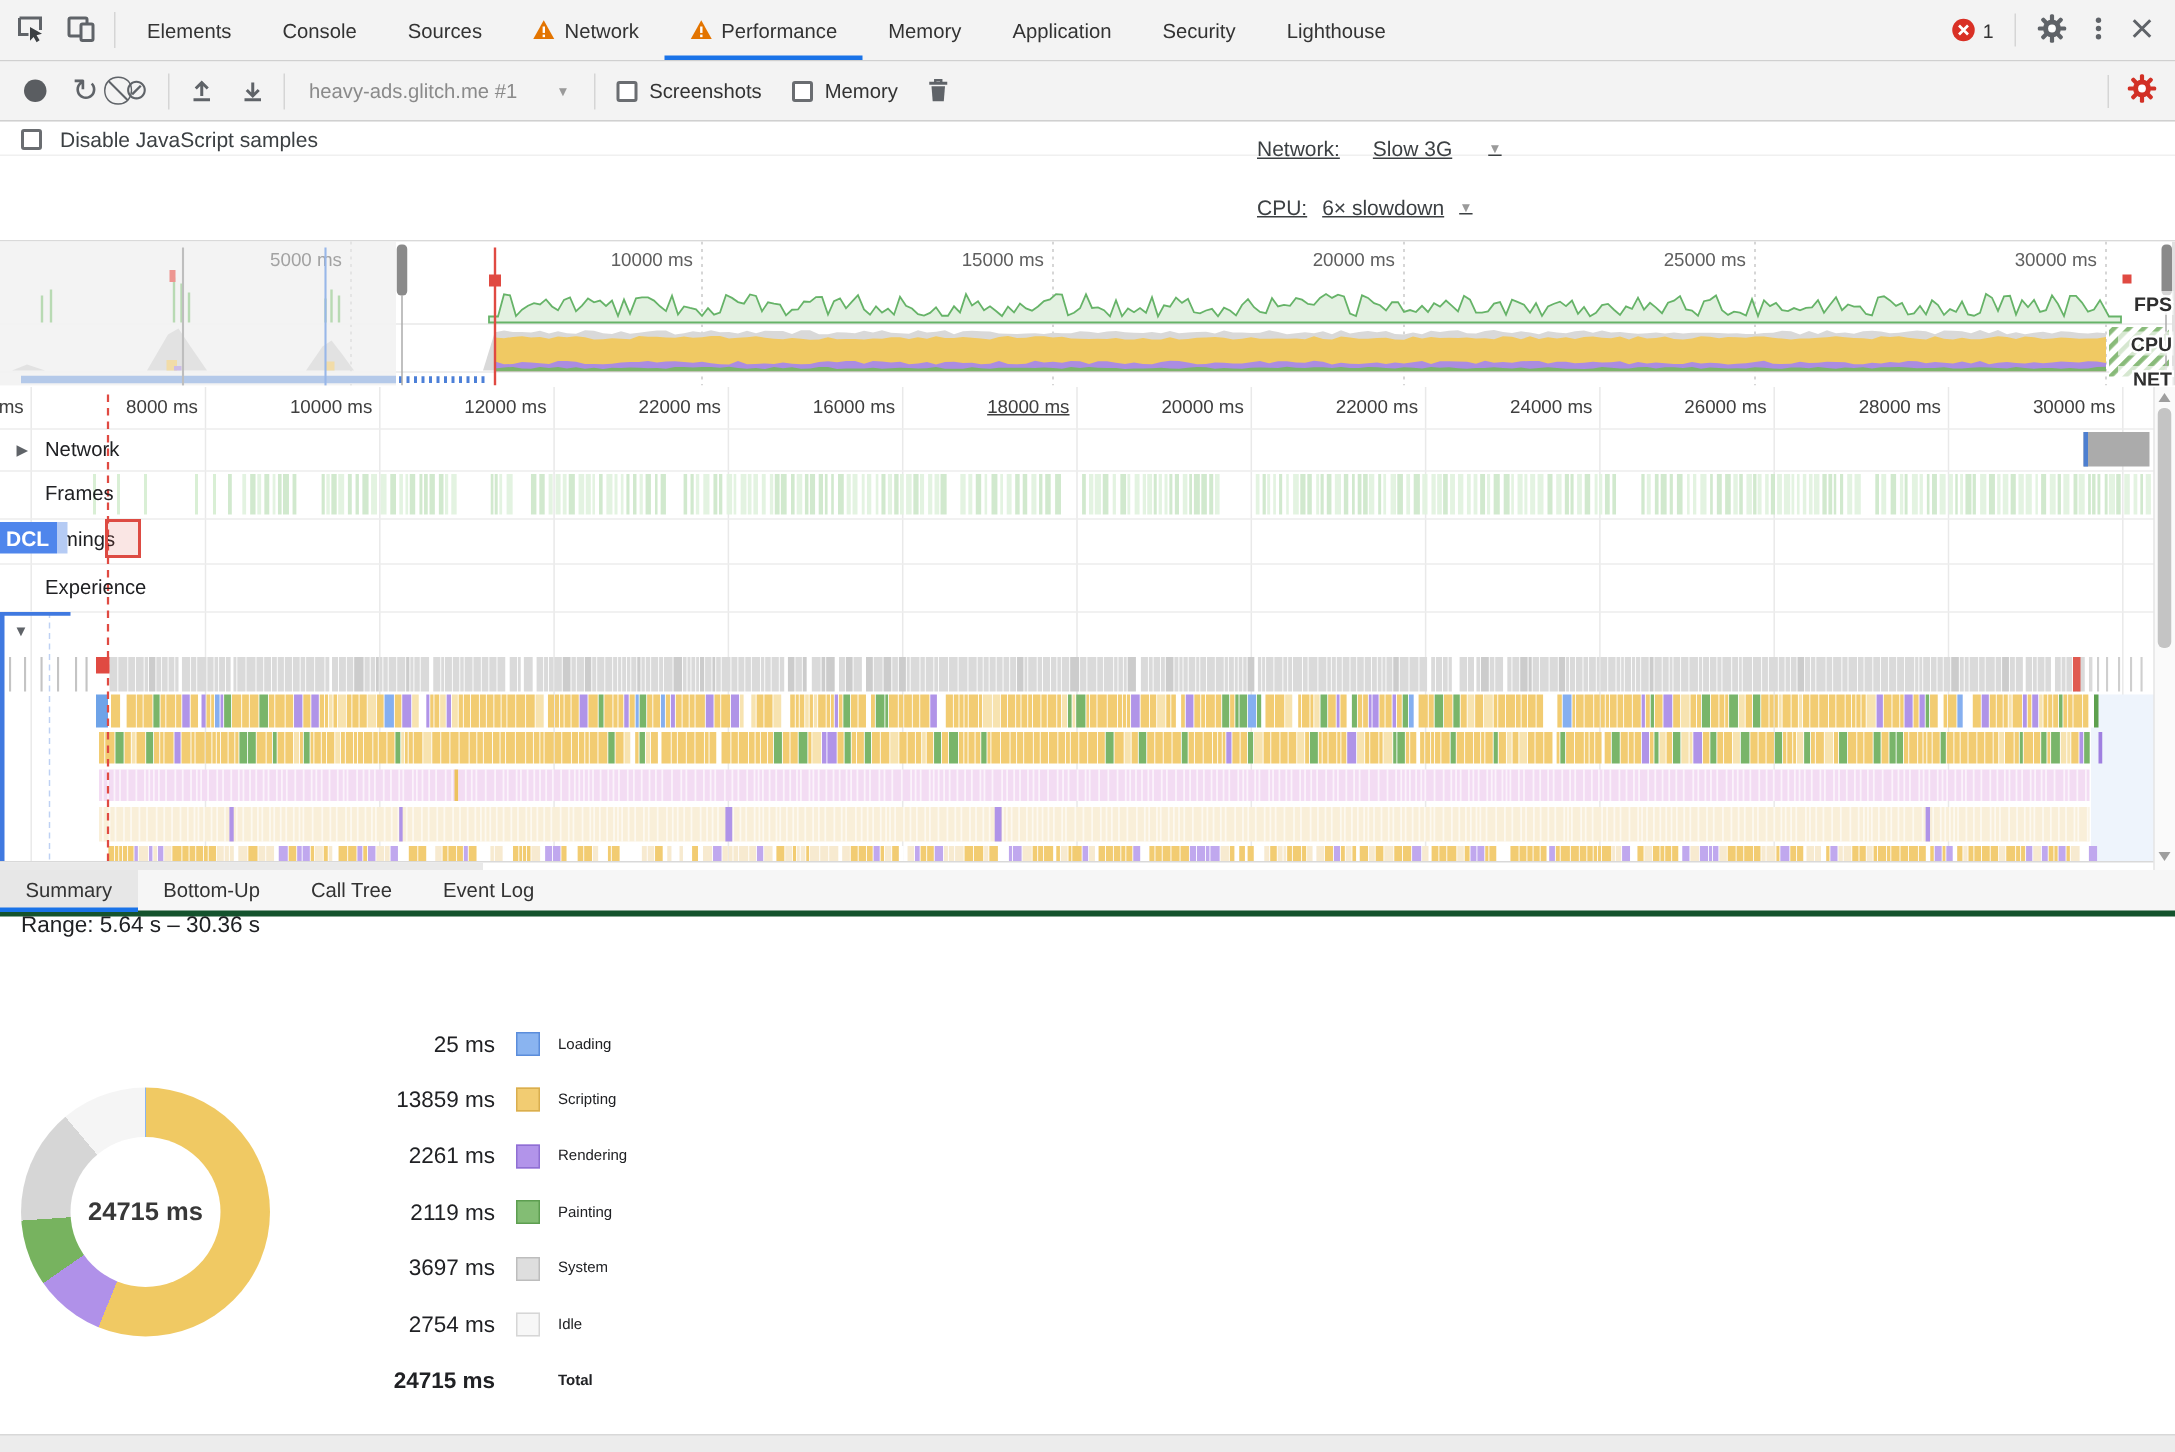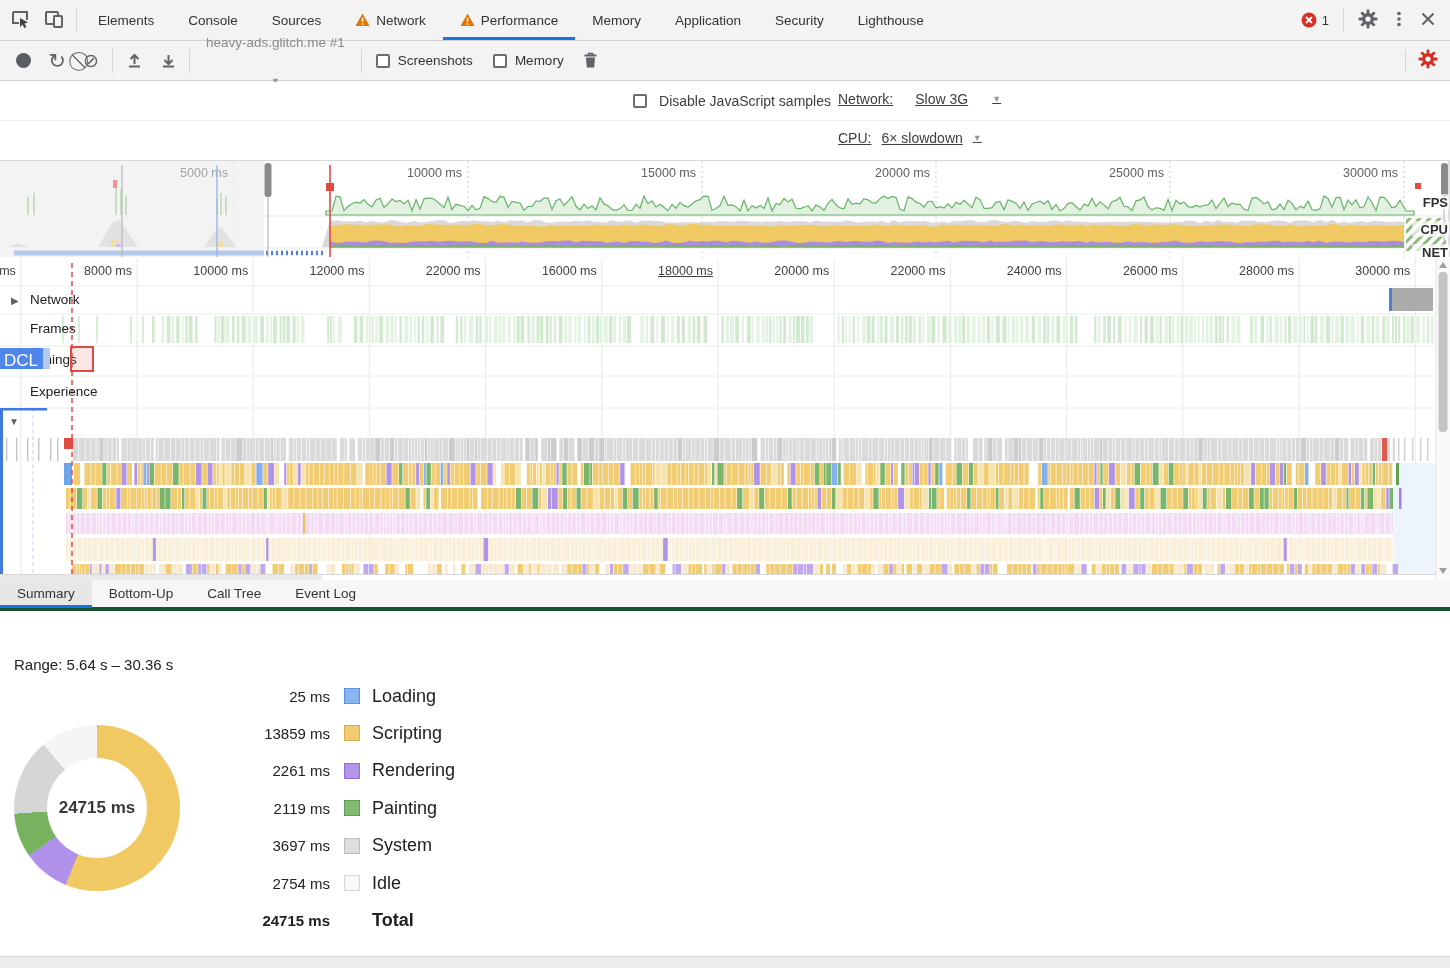--- a/index.html
+++ b/index.html
@@ -21,65 +21,65 @@
   .tabbar-right { margin-left:auto; display:flex; align-items:center; gap:14px; padding-right:14px; }
   .err-badge { display:flex; align-items:center; gap:5px; font-size:13px; color:#333; }
   .vsep { width:1px; height:22px; background:#d5d5d5; }
 
   
   .toolbar { position:absolute; left:0; top:41px; width:1450px; height:40px; background:#f3f3f3;
              border-bottom:1px solid #d0d0d0; display:flex; align-items:center; gap:0; }
   .tool { display:flex; align-items:center; justify-content:center; width:34px; height:32px; color:#5f6368; }
   .glyph { font-size:19px; line-height:1; color:#5f6368; }
   .record-dot { width:15px; height:15px; border-radius:50%; background:#5a5d61; }
-  .hist { display:flex; align-items:center; gap:26px; color:#8a8a8a; font-size:13.5px; padding:0 12px;flex-direction:column; }
+  .hist { display:flex; align-items:center; gap:26px; color:#8a8a8a; font-size:13.5px; padding:0 12px; }
   .caret { font-size:9px; color:#9a9a9a; }
   .cb-row { display:flex; align-items:center; gap:8px; padding:0 10px; font-size:13.5px; color:#333; }
   .cbox { width:14px; height:14px; border:2px solid #6a6d71; border-radius:2px; background:#fff; }
   .toolbar-right { margin-left:auto; display:flex; align-items:center; padding-right:12px; }
 
   
-  .setrow { position:absolute; left:0; width:1450px; height:39px; background:#fff;
-            display:flex; align-items:center; font-size:14px; color:#3c4043;justify-content:center; }
+  .setrow { position:absolute; left:0; width:1450px; height:22px; background:#fff;
+            display:flex; align-items:center; font-size:14px; color:#3c4043; }
   .setrow1 { top:82px; border-bottom:1px solid #f0f0f0; }
   .setrow2 { top:121px; }
   .setrow .cbox { margin:0 12px 0 14px; }
   .throttle { position:absolute; display:flex; align-items:center; gap:10px; font-size:14px; color:#3c4043;text-decoration:underline; }
 
   
   .overview { position:absolute; left:0; top:160px; width:1450px; height:98px; border-top:1px solid #d9d9d9; }
   .tracks { position:absolute; left:0; top:258px; width:1450px; height:322px; overflow:hidden; background:#fff; }
   .tracks svg { position:absolute; left:0; top:0; }
   .ruler-label { position:absolute; width:92px; text-align:right; font-size:12.5px; color:#3f3f3f; top:6px; }
   .trk-label { position:absolute; font-size:13.5px; color:#202124; }
   .trk-arrow { position:absolute; font-size:10px; color:#5f6368; }
   .dcl-badge { position:absolute; left:0; top:90px; height:21px; display:flex; }
-  .dcl-main { background:#4f86ec; color:#fff; font-size:17px; font-weight:normal; padding:3px 5px 0 4px; }
+  .dcl-main { background:#4f86ec; color:#fff; font-size:14px; font-weight:bold; padding:3px 5px 0 4px; }
   .dcl-tail { width:7px; background:#b5cbf4; }
   .l-badge { position:absolute; left:70px; top:88px; width:24px; height:26px;
              border:2px solid #dd4b43; background:rgba(221,75,67,.14); }
 
   
   .btabs { position:absolute; left:0; top:580px; width:1450px; height:31px; background:#f6f6f6;
            border-bottom:4px solid #14532d; display:flex; }
   .btab { padding:0 17px; display:flex; align-items:center; font-size:13.5px; color:#333; position:relative; }
   .btab.selected { background:#e7e7e7; }
   .btab.selected::after { content:""; position:absolute; left:0; right:0; bottom:-1px; height:3px; background:#1a73e8; }
 
   
-  .range-line { position:absolute; left:14px; top:656px; font-size:15px; color:#202124; }
+  .range-line { position:absolute; left:14px; top:608px; font-size:15px; color:#202124; }
   .donut { position:absolute; left:14px; top:725px; width:166px; height:166px; border-radius:50%; }
   .donut-hole { position:absolute; left:33px; top:33px; width:100px; height:100px; border-radius:50%;
                 background:#fff; display:flex; align-items:center; justify-content:center; }
   .donut-center { font-size:17px; font-weight:bold; color:#383838; }
   .legend { position:absolute; left:230px; top:681px; }
   .lrow { position:absolute; height:30px; display:flex; align-items:center; }
   .lval { width:100px; text-align:right; font-size:15px; color:#202124; }
   .lsw { width:16px; height:16px; margin-left:14px; border:1px solid rgba(0,0,0,.18); }
-  .llab { margin-left:12px; font-size:18px; color:#202124; }
+  .llab { margin-left:12px; font-size:10px; color:#202124; }
   .lrow.total .lval, .lrow.total .llab { font-weight:bold; }
   .bottom-strip { position:absolute; left:0; top:956px; width:1450px; height:12px;
                   background:#ececec; border-top:1px solid #d8d8d8; }
 </style>
 </head>
 <body>
 
 <div id="app">
 
   <div class="tabbar">

